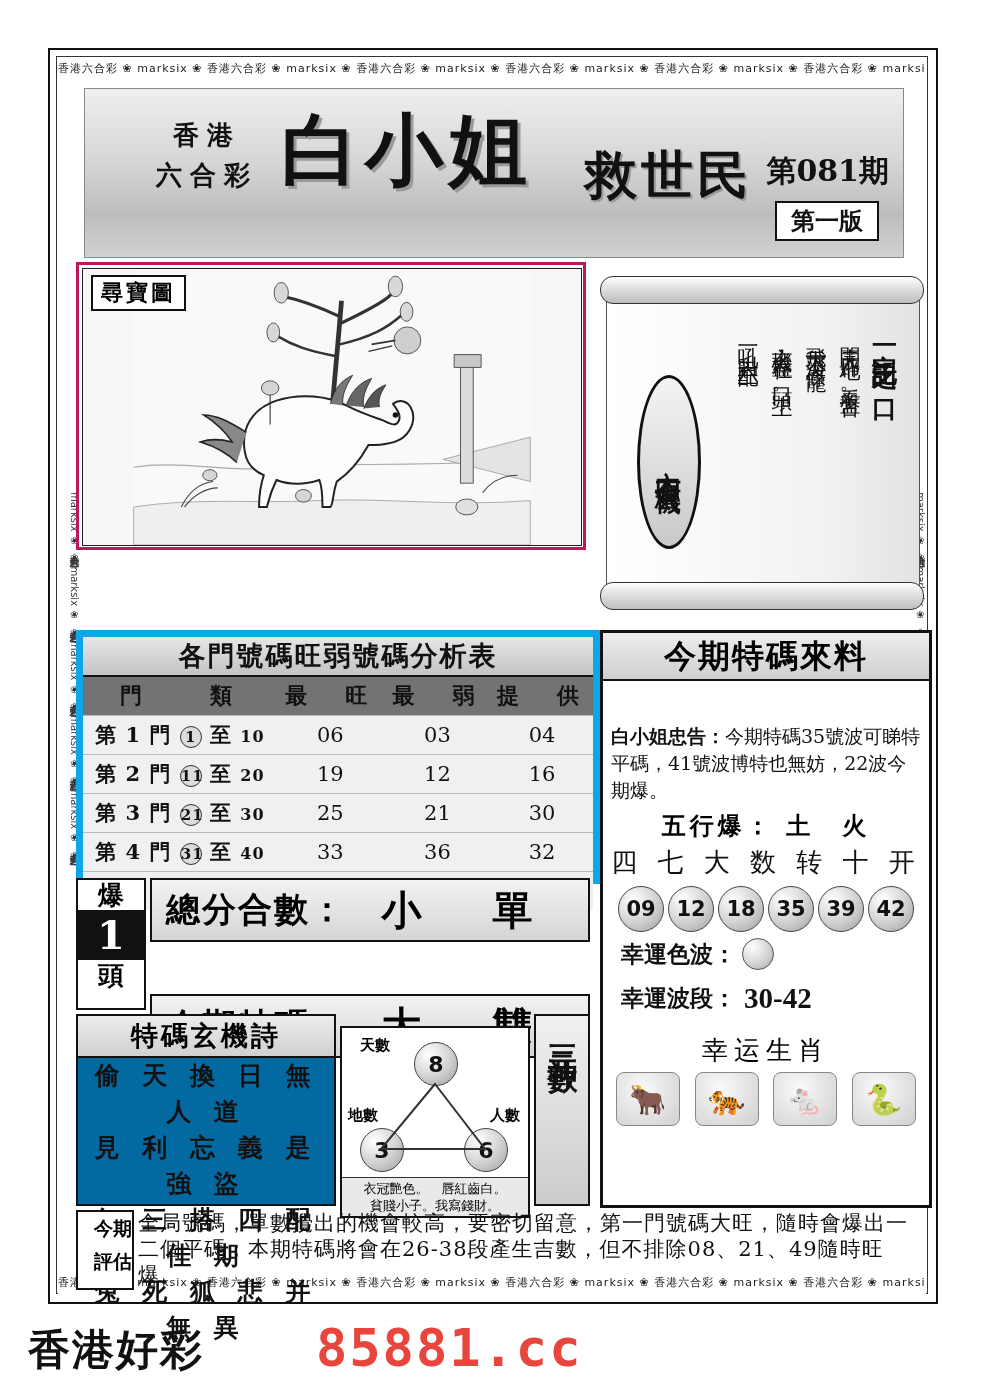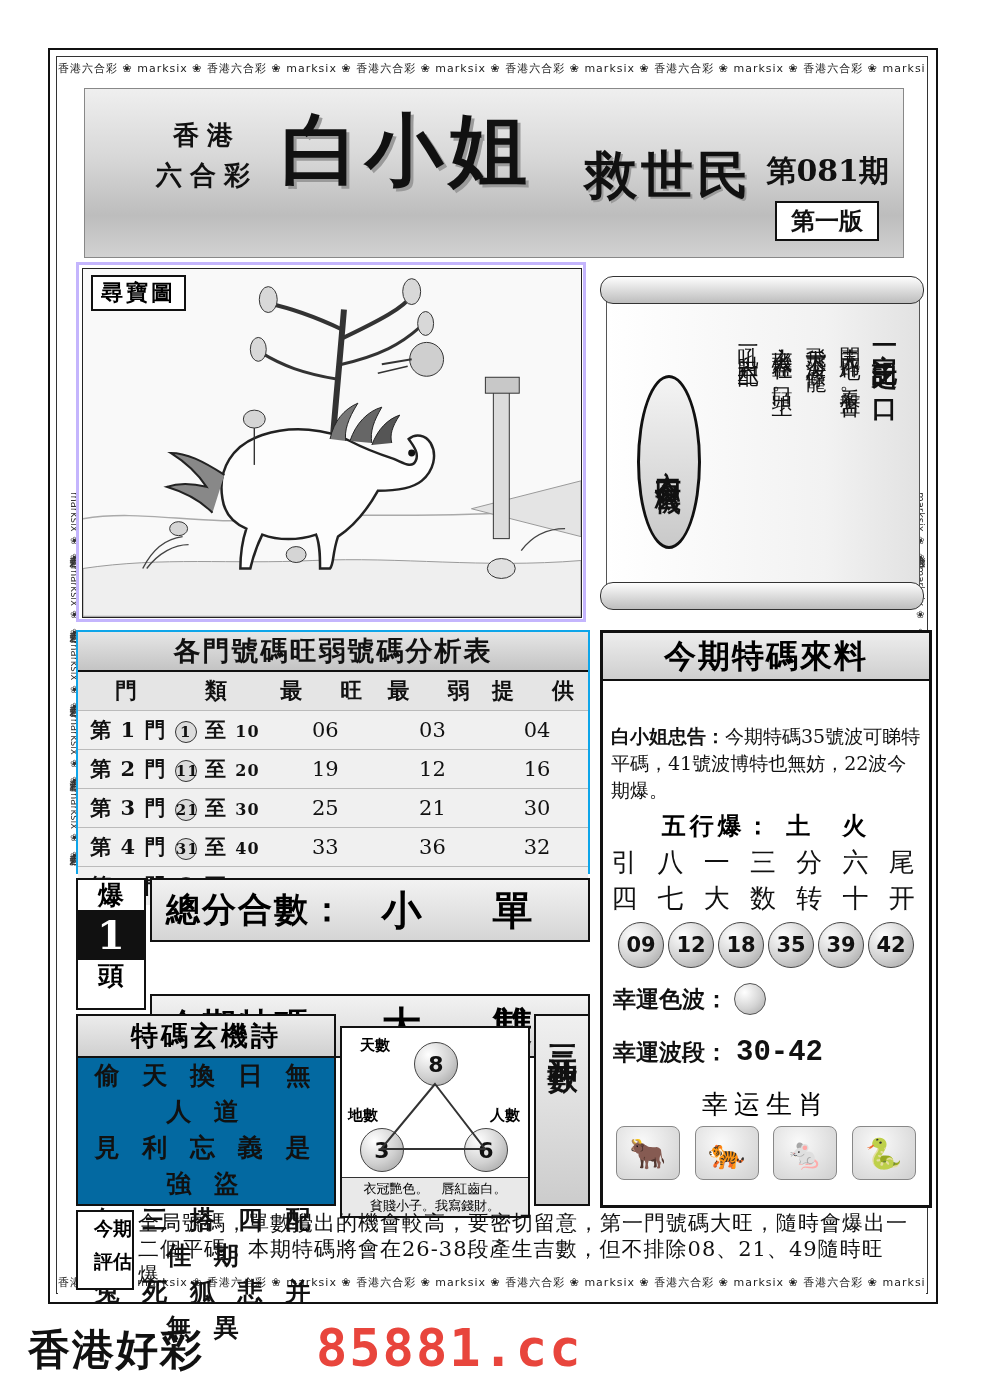--- a/index.html
+++ b/index.html
@@ -30,21 +30,21 @@
             font-weight:bold;font-size:78px;color:#111;letter-spacing:6px;
             text-shadow:3px 3px 0 #9a9a9a;}
   .mh-sub{position:absolute;left:500px;top:52px;font-family:"DejaVu Serif","Liberation Serif",serif;
           font-weight:bold;font-size:52px;color:#111;letter-spacing:4px;text-shadow:2px 2px 0 #9a9a9a;}
   .mh-issue{position:absolute;right:14px;top:62px;font-family:"DejaVu Serif","Liberation Serif",serif;
             font-weight:bold;font-size:30px;color:#111;}
   .mh-edition{position:absolute;right:24px;top:112px;border:2px solid #111;background:#fff;
               padding:2px 14px;font-family:"DejaVu Serif","Liberation Serif",serif;font-weight:bold;font-size:24px;color:#111;}
 
   
-  .pic-panel{position:absolute;left:76px;top:262px;width:510px;height:360px;border:3px solid #c4b5fd;background:#fff;padding:3px;box-sizing:border-box;}
+  .pic-panel{position:absolute;left:76px;top:262px;width:510px;height:288px;border:3px solid #be185d;background:#fff;padding:3px;box-sizing:border-box;}
   .pic-inner{position:relative;width:100%;height:100%;border:1px solid #222;background:#f7f7f7;overflow:hidden;}
   .pic-label{position:absolute;left:8px;top:6px;border:2px solid #111;background:#fff;padding:1px 8px;
              font-family:"DejaVu Serif","Liberation Serif",serif;font-weight:bold;font-size:22px;letter-spacing:3px;z-index:4;}
 
   
   .scroll-panel{position:absolute;left:600px;top:262px;width:326px;height:360px;}
   .scroll-body{position:absolute;left:6px;top:26px;width:312px;height:300px;background:linear-gradient(90deg,#ffffff,#f2f2f2 70%,#e2e2e2);
                border:1px solid #555;border-radius:4px;}
   .scroll-roll{position:absolute;left:0;width:322px;height:26px;border:1px solid #333;border-radius:13px;
                background:linear-gradient(180deg,#fdfdfd,#bdbdbd);}
@@ -52,21 +52,21 @@
   .roll-bot{top:320px;}
   .poem{position:absolute;right:18px;top:42px;height:250px;writing-mode:vertical-rl;
          font-family:"DejaVu Serif","Liberation Serif",serif;font-size:21px;line-height:34px;color:#111;letter-spacing:4px;}
   .poem .big{font-size:25px;font-weight:bold;}
   .oval-seal{position:absolute;left:30px;top:86px;width:58px;height:168px;border:3px solid #111;border-radius:50%;
              background:linear-gradient(180deg,#f4f4f4,#c9c9c9);display:flex;align-items:center;justify-content:center;}
   .oval-seal span{writing-mode:vertical-rl;font-family:"DejaVu Serif","Liberation Serif",serif;font-weight:bold;
                   font-size:26px;letter-spacing:6px;color:#111;}
 
   
-  .table-panel{position:absolute;left:76px;top:630px;width:510px;height:240px;border:2px solid #0ea5e9;background:#e5e5e5;}
+  .table-panel{position:absolute;left:76px;top:630px;width:510px;height:240px;border:7px solid #0ea5e9;background:#737373;}
   .table-title{height:38px;line-height:38px;text-align:center;
                font-family:"DejaVu Serif","Liberation Serif",serif;font-weight:bold;font-size:27px;letter-spacing:2px;
                background:linear-gradient(180deg,#e6e6e6,#c4c4c4);border-bottom:2px solid #111;color:#111;}
   table.grid{width:100%;border-collapse:collapse;font-family:"DejaVu Serif","Liberation Serif",serif;}
   table.grid th{font-size:22px;font-weight:bold;padding:4px 0;letter-spacing:8px;color:#111;margin-left:36px;}
   table.grid td{font-size:21px;text-align:center;padding:5px 0;color:#111;}
   table.grid tr.row td{background:#f0f0f0;border-top:1px solid #bbb;}
   td.mencol{font-weight:bold;font-size:22px;letter-spacing:1px;white-space:nowrap;}
   .circnum{display:inline-block;border:1px solid #333;border-radius:50%;width:20px;height:20px;line-height:20px;
            font-size:15px;background:#dcdcdc;text-align:center;}
@@ -79,22 +79,22 @@
             background:linear-gradient(180deg,#ededed,#cfcfcf);}
   .rp-advice{padding:6px 8px 2px 8px;font-family:"DejaVu Serif","Liberation Serif",serif;font-size:19px;line-height:27px;color:#111;margin-top:36px;}
   .rp-advice b{font-weight:bold;}
   .rp-wuxing{text-align:center;font-family:"DejaVu Serif","Liberation Serif",serif;font-weight:bold;font-size:24px;margin-top:4px;letter-spacing:4px;}
   .rp-brush{text-align:center;font-family:"DejaVu Serif","Liberation Serif",serif;font-size:26px;line-height:32px;margin-top:4px;letter-spacing:6px;color:#111;}
   .balls{display:flex;justify-content:center;gap:4px;margin-top:8px;}
   .ball{width:44px;height:44px;border-radius:50%;border:1px solid #444;
         background:radial-gradient(circle at 32% 28%,#ffffff,#d0d0d0 55%,#9e9e9e);
         font-family:"DejaVu Sans","Liberation Sans",sans-serif;font-weight:bold;font-size:21px;
         display:flex;align-items:center;justify-content:center;color:#111;}
-  .rp-row{display:flex;align-items:center;padding:6px 10px;font-family:Liberation Mono, monospace;
-          font-weight:bold;font-size:23px;color:#111;margin-top:9px;}
+  .rp-row{display:flex;align-items:center;padding:6px 18px;font-family:Liberation Serif, serif;
+          font-weight:bold;font-size:23px;color:#111;}
   .colorball{width:30px;height:30px;border-radius:50%;margin-left:6px;border:1px solid #555;
              background:radial-gradient(circle at 32% 28%,#ffffff,#d4d4d4 55%,#a5a5a5);}
   .rp-range{font-size:29px;font-weight:bold;margin-left:8px;}
   .zodiac-title{text-align:center;font-family:"DejaVu Serif","Liberation Serif",serif;font-size:26px;letter-spacing:6px;margin-top:12px;}
   .zodiac-row{display:flex;justify-content:space-around;align-items:center;margin-top:4px;padding:0 6px;}
   .zodiac{width:62px;height:52px;border-radius:8px;background:radial-gradient(circle at 40% 30%,#fafafa,#cfcfcf);
           border:1px solid #888;display:flex;align-items:center;justify-content:center;font-size:30px;color:#222;}
 
   
   .bao-box{position:absolute;left:76px;top:878px;width:66px;height:128px;border:2px solid #111;background:#fff;
@@ -311,21 +311,20 @@
 
   <div class="right-panel">
     <div class="rp-title">今期特碼來料</div>
     <div class="rp-advice">
       <b>白小姐忠告：</b><span>今期特碼35號波可睇特平碼，41號波博特也無妨，22波今期爆。</span>
     </div>
     <div class="rp-wuxing">
       <span>五行爆：</span>
       <span>土　火</span>
     </div>
-    <div class="rp-brush">引 八 一 三 分 六 尾</div>
     <div class="rp-brush">四 七 大 数 转 十 开</div>
     <div class="balls">
       <div class="ball">09</div>
       <div class="ball">12</div>
       <div class="ball">18</div>
       <div class="ball">35</div>
       <div class="ball">39</div>
       <div class="ball">42</div>
     </div>
     <div class="rp-row">

